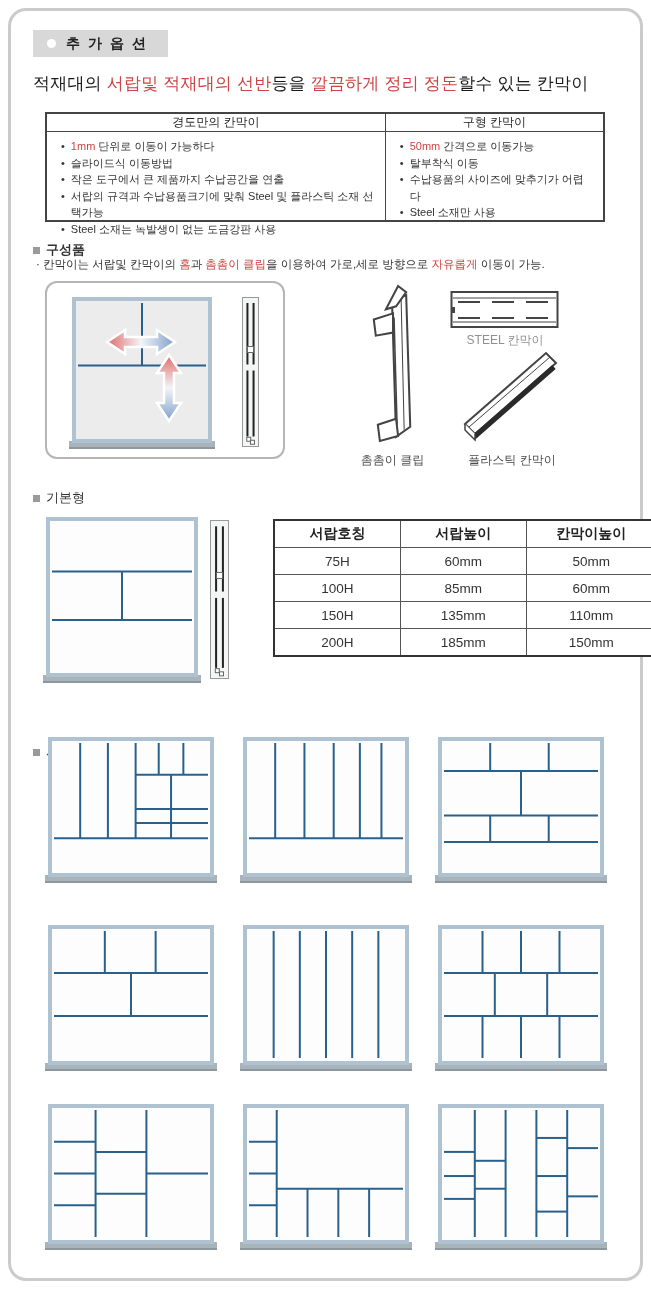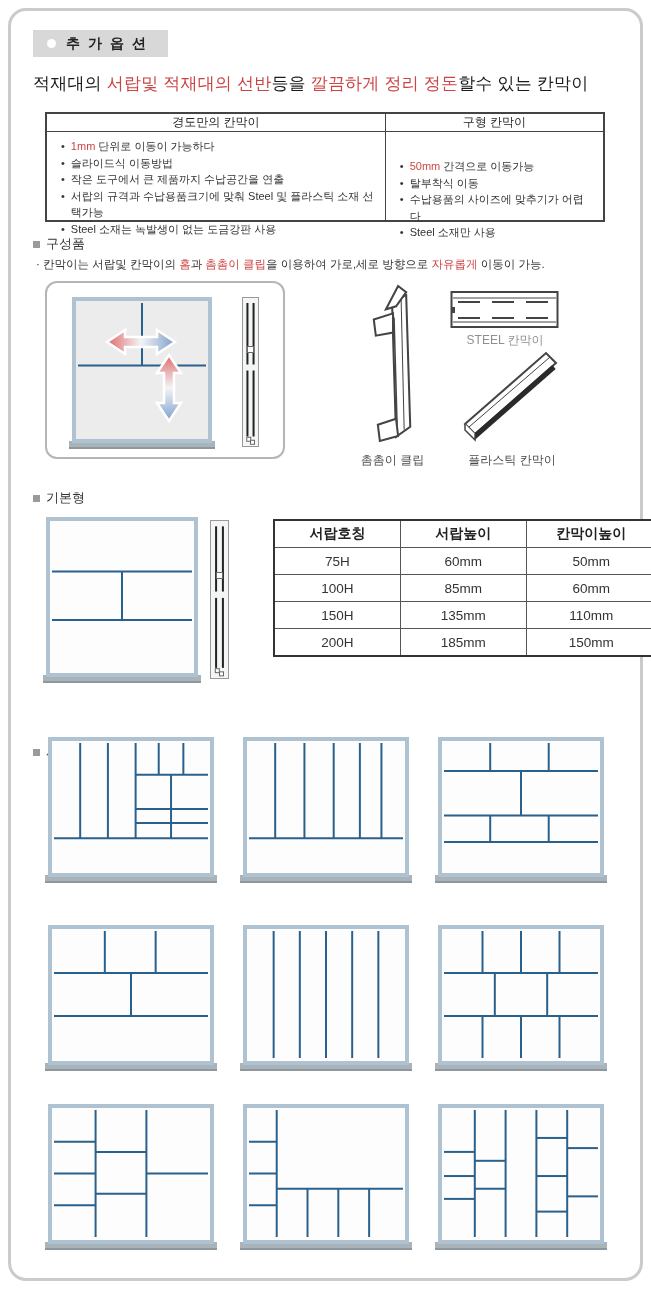--- a/index.html
+++ b/index.html
@@ -11,29 +11,29 @@
   
   .badge{left:33px;top:30px;background:#d8d8d8;height:27px;display:flex;align-items:center;gap:10px;padding:0 14px;}
   .badge .dot{width:9px;height:9px;border-radius:50%;background:#fff;}
   .badge .txt{font-size:14px;font-weight:bold;letter-spacing:8px;color:#222;}
   
   .title{left:33px;top:72px;font-size:17px;letter-spacing:0.2px;color:#1a1a1a;}
   
   .compare{left:45px;top:112px;width:560px;height:110px;border:2px solid #444;display:flex;box-sizing:border-box;background:#fff;}
   .compare .col{display:flex;flex-direction:column;box-sizing:border-box;}
   .compare .col.left{width:340px;border-right:1px solid #444;}
-  .compare .col.right{width:218px;gap:20px;}
+  .compare .col.right{width:218px;}
   .compare .hd{height:23px;border-bottom:1px solid #444;display:flex;align-items:center;justify-content:center;font-size:12px;font-weight:normal;color:#222;}
   .compare .items{padding:6px 10px 0 14px;}
   .bullet-item{display:flex;gap:6px;font-size:11px;line-height:16.5px;color:#333;}
   .bullet-item .bl{color:#333;}
   
   .sec-heading{display:flex;align-items:center;gap:6px;font-size:13px;color:#333;}
   .sec-heading .sq{width:7px;height:7px;background:#9a9a9a;display:inline-block;}
-  .h-comp{left:33px;top:235px;}
+  .h-comp{left:33px;top:241px;font-weight:bold;}
   .h-basic{left:33px;top:489px;}
   .h-examples{left:33px;top:707px;margin-top:36px;}
   .comp-desc{left:36px;top:257px;font-size:11.5px;color:#333;}
   
   .panel{left:45px;top:281px;width:240px;height:178px;border:2px solid #b5b5b5;border-radius:12px;box-sizing:border-box;}
   .drawer{overflow:visible;}
   .comp-drawer{left:22px;top:14px;width:146px;height:152px;}
   .arrows{position:absolute;left:0;top:0;pointer-events:none;}
   .comp-profile{left:195px;top:14px;width:17px;height:150px;}
   .small-label{font-size:12px;color:#4a4a4a;text-align:center;}

